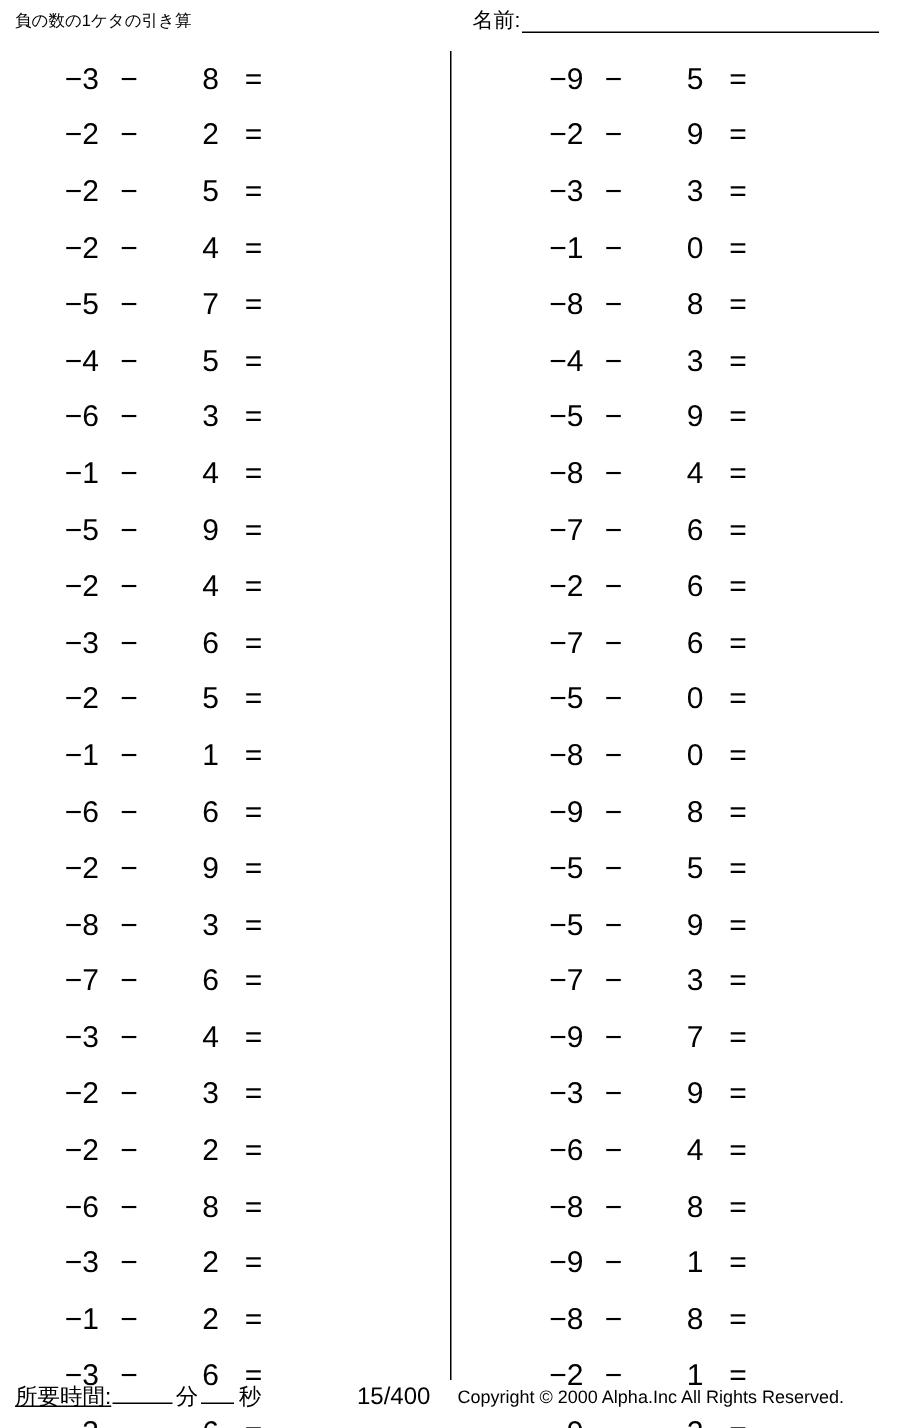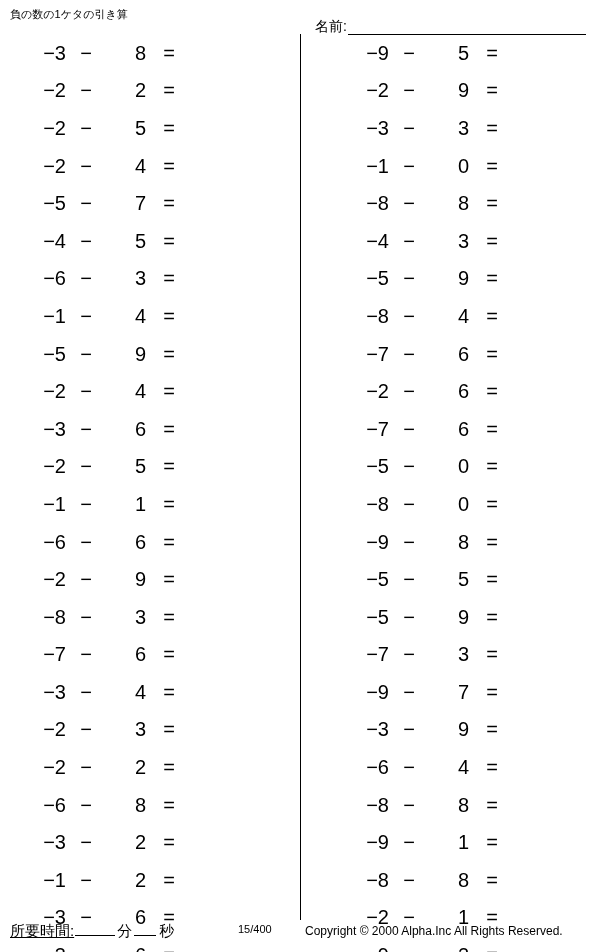--- a/index.html
+++ b/index.html
@@ -43,21 +43,20 @@
     left: 315px;
     top: 4px;
     display: flex;
     align-items: flex-end;
     width: 275px;
   }
   .name-label {
     font-size: 14px;
     line-height: 18px;
     white-space: nowrap;
-    margin-top: 13px;
   }
   .name-line {
     flex: 1 1 auto;
     border-bottom: 1px solid #000;
     height: 15px;
     margin-left: 1px;
     margin-right: 4px;
   }
   
   .columns {
@@ -126,21 +125,21 @@
     display: inline-block;
     width: 22px;
     border-bottom: 1px solid #000;
     height: 15px;
   }
   .time-unit-2 { margin-left: 3px; }
   .page-number {
     position: absolute;
     left: 238px;
     top: 3px;
-    font-size: 11px;
+    font-size: 16px;
   }
   .copyright {
     position: absolute;
     left: 305px;
     top: 4px;
     font-size: 12px;
     white-space: nowrap;
   }
 </style>
 </head>

